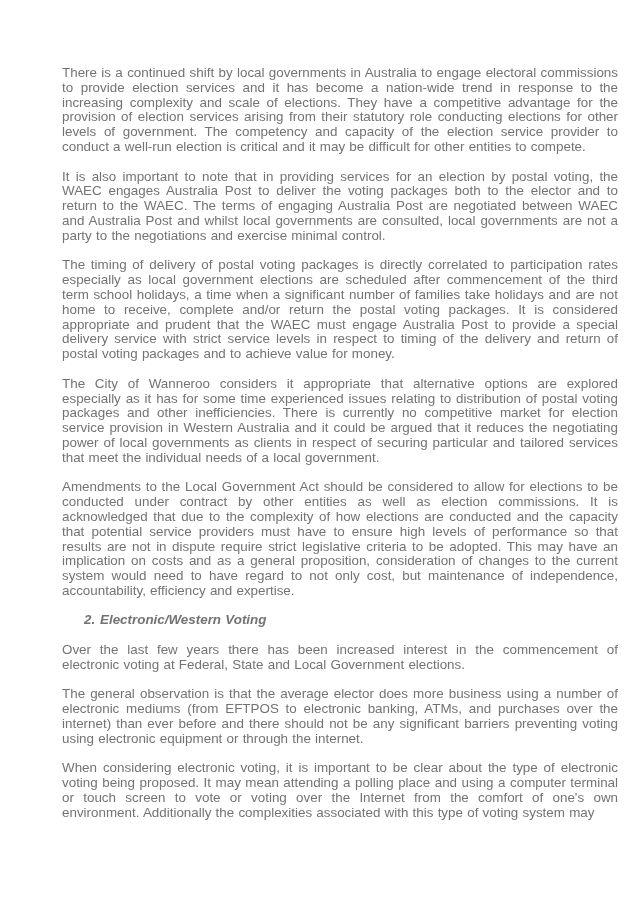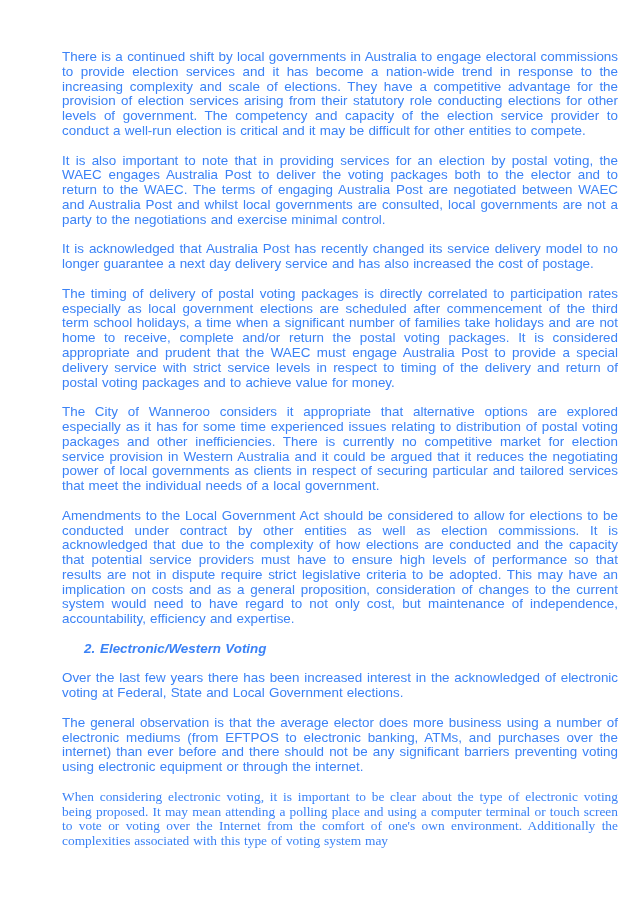--- a/index.html
+++ b/index.html
@@ -11,34 +11,33 @@
     position: relative;
     width: 637px;
     height: 924px;
     background: #ffffff;
     overflow: hidden;
     font-family: "Liberation Sans", sans-serif;
   }
   .content {
     position: absolute;
     left: 62px;
-    top: 50px;
+    top: 66px;
     width: 556px;
-    color: #3b82f6;
+    color: #737373;
     font-size: 13.4px;
     line-height: 14.8px;
     text-align: justify;
     word-spacing: 0.5px;
   }
   .para {
     margin: 0 0 14.8px 0;
   }
   .para:last-child {
     margin-bottom: 0;
-    font-family: Liberation Serif, serif;
   }
   .heading {
     display: flex;
     margin: 0 0 14.8px 0;
     padding-left: 22px;
     font-weight: bold;
     font-style: italic;
     text-align: left;
   }
   .heading .hnum {
@@ -48,25 +47,24 @@
     flex: 1;
   }
 </style>
 </head>
 <body>
 
 <div class="page">
   <div class="content">
     <p class="para">There is a continued shift by local governments in Australia to engage electoral commissions to provide election services and it has become a nation-wide trend in response to the increasing complexity and scale of elections.  They have a competitive advantage for the provision of election services arising from their statutory role conducting elections for other levels of government.  The competency and capacity of the election service provider to conduct a well-run election is critical and it may be difficult for other entities to compete.</p>
     <p class="para">It is also important to note that in providing services for an election by postal voting, the WAEC engages Australia Post to deliver the voting packages both to the elector and to return to the WAEC.  The terms of engaging Australia Post are negotiated between WAEC and Australia Post and whilst local governments are consulted, local governments are not a party to the negotiations and exercise minimal control.</p>
-    <p class="para">It is acknowledged that Australia Post has recently changed its service delivery model to no longer guarantee a next day delivery service and has also increased the cost of postage.</p>
     <p class="para">The timing of delivery of postal voting packages is directly correlated to participation rates especially as local government elections are scheduled after commencement of the third term school holidays, a time when a significant number of families take holidays and are not home to receive, complete and/or return the postal voting packages.  It is considered appropriate and prudent that the WAEC must engage Australia Post to provide a special delivery service with strict service levels in respect to timing of the delivery and return of postal voting packages and to achieve value for money.</p>
     <p class="para">The City of Wanneroo considers it appropriate that alternative options are explored especially as it has for some time experienced issues relating to distribution of postal voting packages and other inefficiencies.  There is currently no competitive market for election service provision in Western Australia and it could be argued that it reduces the negotiating power of local governments as clients in respect of securing particular and tailored services that meet the individual needs of a local government.</p>
     <p class="para">Amendments to the Local Government Act should be considered to allow for elections to be conducted under contract by other entities as well as election commissions.  It is acknowledged that due to the complexity of how elections are conducted and the capacity that potential service providers must have to ensure high levels of performance so that results are not in dispute require strict legislative criteria to be adopted.  This may have an implication on costs and as a general proposition, consideration of changes to the current system would need to have regard to not only cost, but maintenance of independence, accountability, efficiency and expertise.</p>
     <div class="heading">
       <span class="hnum">2.</span>
       <span class="htitle">Electronic/Western Voting</span>
     </div>
-    <p class="para">Over the last few years there has been increased interest in the acknowledged of electronic voting at Federal, State and Local Government elections.</p>
+    <p class="para">Over the last few years there has been increased interest in the commencement of electronic voting at Federal, State and Local Government elections.</p>
     <p class="para">The general observation is that the average elector does more business using a number of electronic mediums (from EFTPOS to electronic banking, ATMs, and purchases over the internet) than ever before and there should not be any significant barriers preventing voting using electronic equipment or through the internet.</p>
     <p class="para">When considering electronic voting, it is important to be clear about the type of electronic voting being proposed.  It may mean attending a polling place and using a computer terminal or touch screen to vote or voting over the Internet from the comfort of one's own environment.  Additionally the complexities associated with this type of voting system may</p>
   </div>
 </div>
 
 </body></html>

